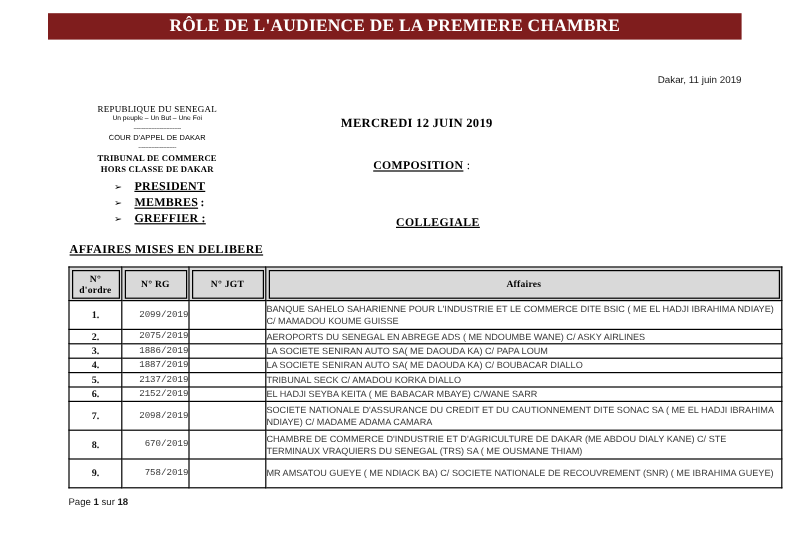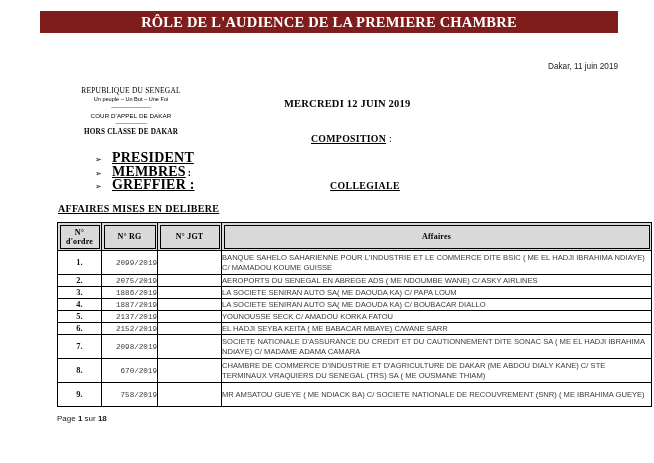--- a/index.html
+++ b/index.html
@@ -130,21 +130,21 @@
   }
   .bullet-marker {
     font-size: 8px;
     width: 17px;
     color: #000;
     font-family: "DejaVu Sans", sans-serif;
   }
   .bullet-label {
     font-family: "Liberation Serif", serif;
     font-weight: bold;
-    font-size: 14px;
+    font-size: 10px;
     text-decoration: underline;
     letter-spacing: 0.2px;
   }
   .bullet-suffix {
     font-family: "Liberation Serif", serif;
     font-weight: bold;
     font-size: 9.6px;
     margin-left: 2px;
   }
 
@@ -259,20 +259,21 @@
     <span class="title-banner-text">RÔLE DE L'AUDIENCE DE LA PREMIERE CHAMBRE</span>
   </div>
 
   <div class="letterhead">
     <div class="lh-republic">REPUBLIQUE DU SENEGAL</div>
     <div class="lh-motto">Un peuple – Un But – Une Foi</div>
     <div class="lh-rule">-----------------------------</div>
     <div class="lh-cour">COUR D'APPEL DE DAKAR</div>
     <div class="lh-rule">-----------------------</div>
     <div class="lh-tribunal">
+      <div>TRIBUNAL DE COMMERCE</div>
       <div>HORS CLASSE DE DAKAR</div>
     </div>
   </div>
 
   <div class="dakar-date">Dakar, 11 juin 2019</div>
 
   <div class="session-date">MERCREDI 12 JUIN 2019</div>
 
   <div class="composition">
     <u>COMPOSITION</u><span class="colon"> :</span>
@@ -359,21 +360,21 @@
         <td class="cell-ordre">4.</td>
         <td class="cell-rg">1887/2019</td>
         <td class="cell-jgt"></td>
         <td class="cell-aff">LA SOCIETE SENIRAN AUTO SA( ME DAOUDA KA) C/ BOUBACAR DIALLO</td>
       </tr>
 
       <tr class="row-1line">
         <td class="cell-ordre">5.</td>
         <td class="cell-rg">2137/2019</td>
         <td class="cell-jgt"></td>
-        <td class="cell-aff">YOUNOUSSE SECK C/ AMADOU KORKA FATOU</td>
+        <td class="cell-aff">TRIBUNAL SECK C/ AMADOU KORKA DIALLO</td>
       </tr>
 
       <tr class="row-1line">
         <td class="cell-ordre">6.</td>
         <td class="cell-rg">2152/2019</td>
         <td class="cell-jgt"></td>
         <td class="cell-aff">EL HADJI SEYBA KEITA ( ME BABACAR MBAYE) C/WANE SARR</td>
       </tr>
 
       <tr class="row-2line">

